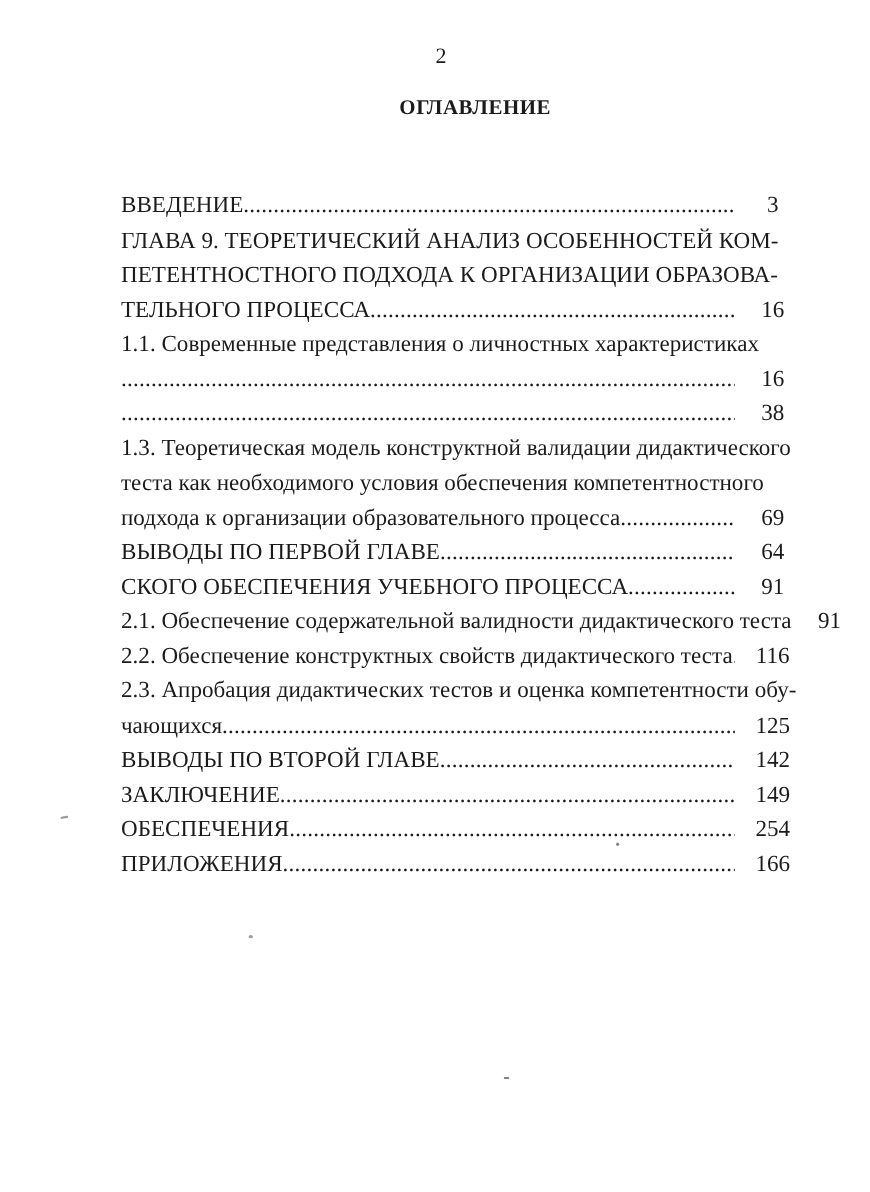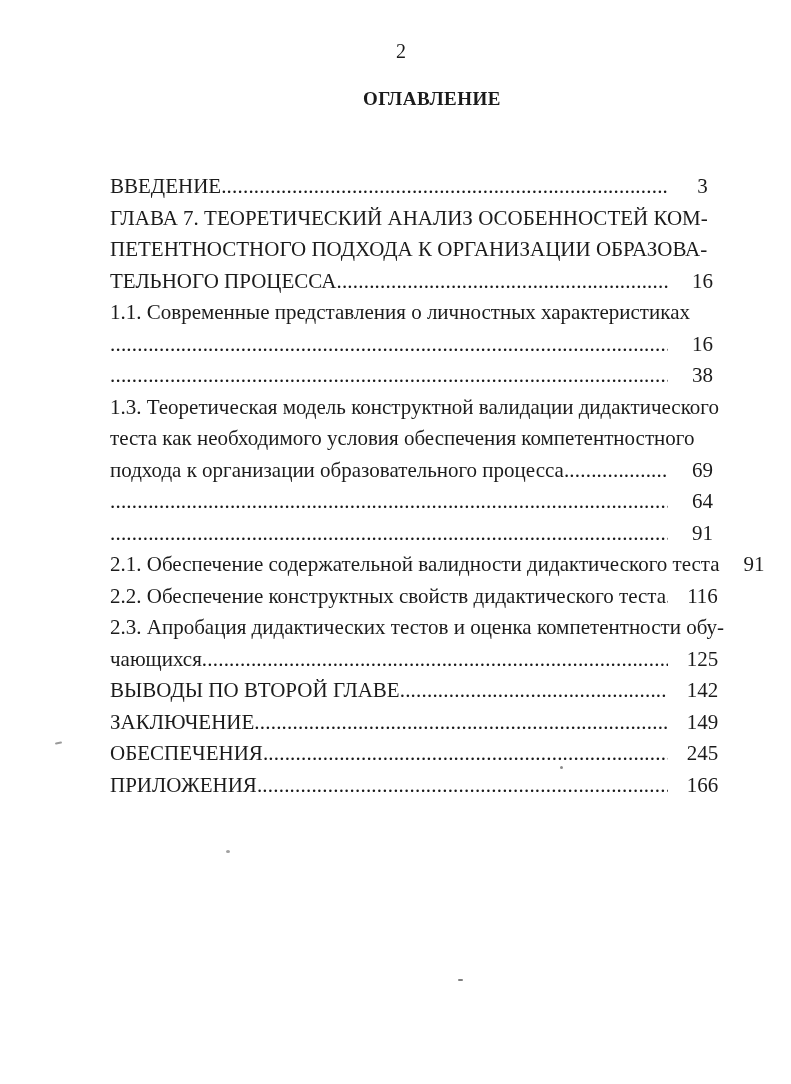--- a/index.html
+++ b/index.html
@@ -87,21 +87,21 @@
 
   <h1 class="doc-title">ОГЛАВЛЕНИЕ</h1>
 
   <div class="toc" id="toc">
       <div class="toc-row">
         <span class="toc-text">ВВЕДЕНИЕ</span>
         <span class="toc-dots">............................................................................................................................................................................................................................</span>
         <span class="toc-page">3</span>
       </div>
       <div class="toc-row">
-        <span class="toc-text">ГЛАВА 7. ТЕОРЕТИЧЕСКИЙ АНАЛИЗ ОСОБЕННОСТЕЙ КОМ-</span>
+        <span class="toc-text">ГЛАВА 9. ТЕОРЕТИЧЕСКИЙ АНАЛИЗ ОСОБЕННОСТЕЙ КОМ-</span>
       </div>
       <div class="toc-row">
         <span class="toc-text">ПЕТЕНТНОСТНОГО ПОДХОДА К ОРГАНИЗАЦИИ ОБРАЗОВА-</span>
       </div>
       <div class="toc-row">
         <span class="toc-text">ТЕЛЬНОГО ПРОЦЕССА</span>
         <span class="toc-dots">............................................................................................................................................................................................................................</span>
         <span class="toc-page">16</span>
       </div>
       <div class="toc-row">
@@ -120,24 +120,26 @@
       </div>
       <div class="toc-row">
         <span class="toc-text">теста как необходимого условия обеспечения компетентностного</span>
       </div>
       <div class="toc-row">
         <span class="toc-text">подхода к организации образовательного процесса</span>
         <span class="toc-dots">............................................................................................................................................................................................................................</span>
         <span class="toc-page">69</span>
       </div>
       <div class="toc-row">
+        <span class="toc-text">ВЫВОДЫ ПО ПЕРВОЙ ГЛАВЕ</span>
         <span class="toc-dots">............................................................................................................................................................................................................................</span>
         <span class="toc-page">64</span>
       </div>
       <div class="toc-row">
+        <span class="toc-text">СКОГО ОБЕСПЕЧЕНИЯ УЧЕБНОГО ПРОЦЕССА</span>
         <span class="toc-dots">............................................................................................................................................................................................................................</span>
         <span class="toc-page">91</span>
       </div>
       <div class="toc-row">
         <span class="toc-text">2.1. Обеспечение содержательной валидности дидактического теста</span>
         <span class="toc-dots">............................................................................................................................................................................................................................</span>
         <span class="toc-page">91</span>
       </div>
       <div class="toc-row">
         <span class="toc-text">2.2. Обеспечение конструктных свойств дидактического теста</span>
@@ -158,21 +160,21 @@
         <span class="toc-page">142</span>
       </div>
       <div class="toc-row">
         <span class="toc-text">ЗАКЛЮЧЕНИЕ</span>
         <span class="toc-dots">............................................................................................................................................................................................................................</span>
         <span class="toc-page">149</span>
       </div>
       <div class="toc-row">
         <span class="toc-text">ОБЕСПЕЧЕНИЯ</span>
         <span class="toc-dots">............................................................................................................................................................................................................................</span>
-        <span class="toc-page">245</span>
+        <span class="toc-page">254</span>
       </div>
       <div class="toc-row">
         <span class="toc-text">ПРИЛОЖЕНИЯ</span>
         <span class="toc-dots">............................................................................................................................................................................................................................</span>
         <span class="toc-page">166</span>
       </div>
     </div>
 
   <div class="speckle" id="speck-1"></div>
   <div class="speckle" id="speck-2"></div>

